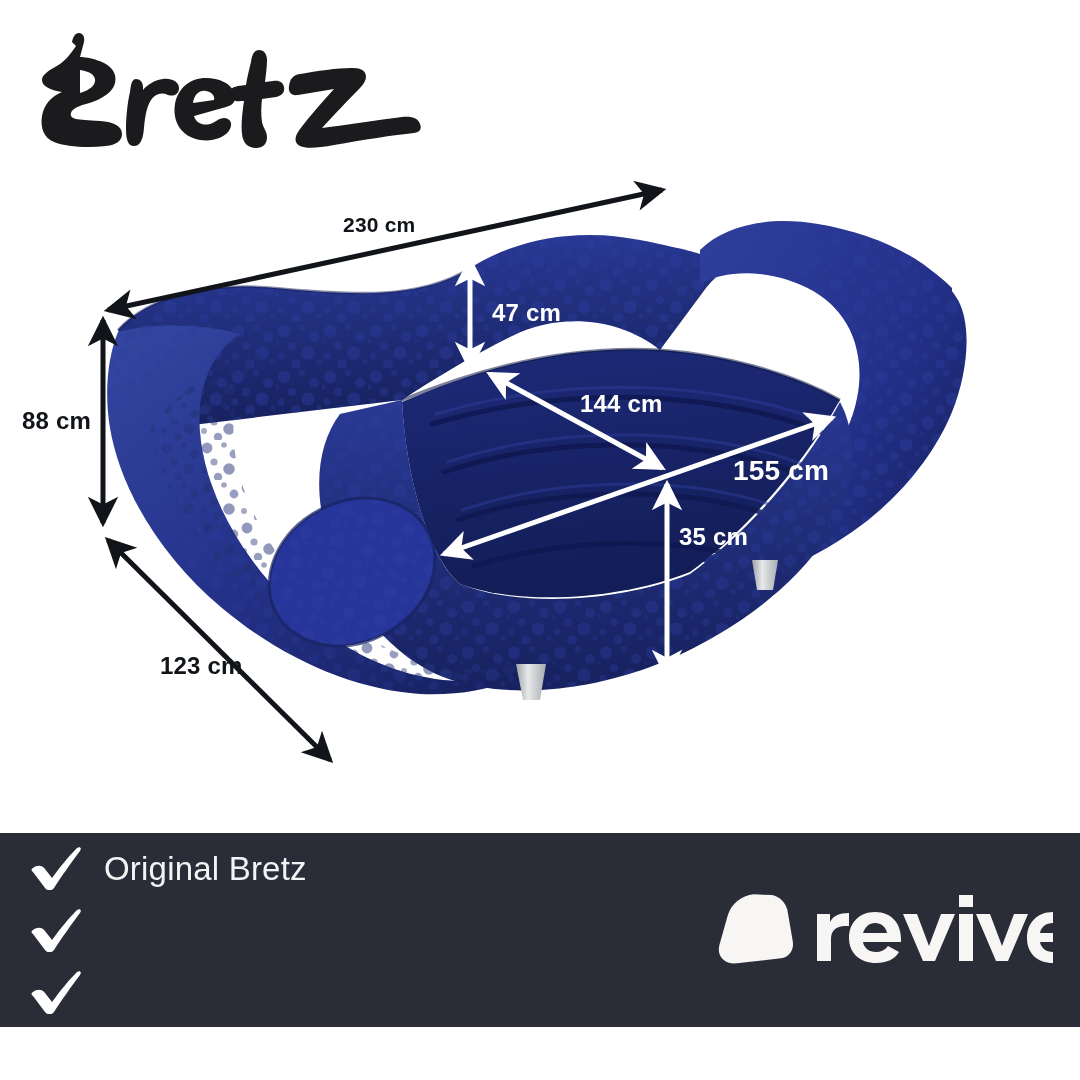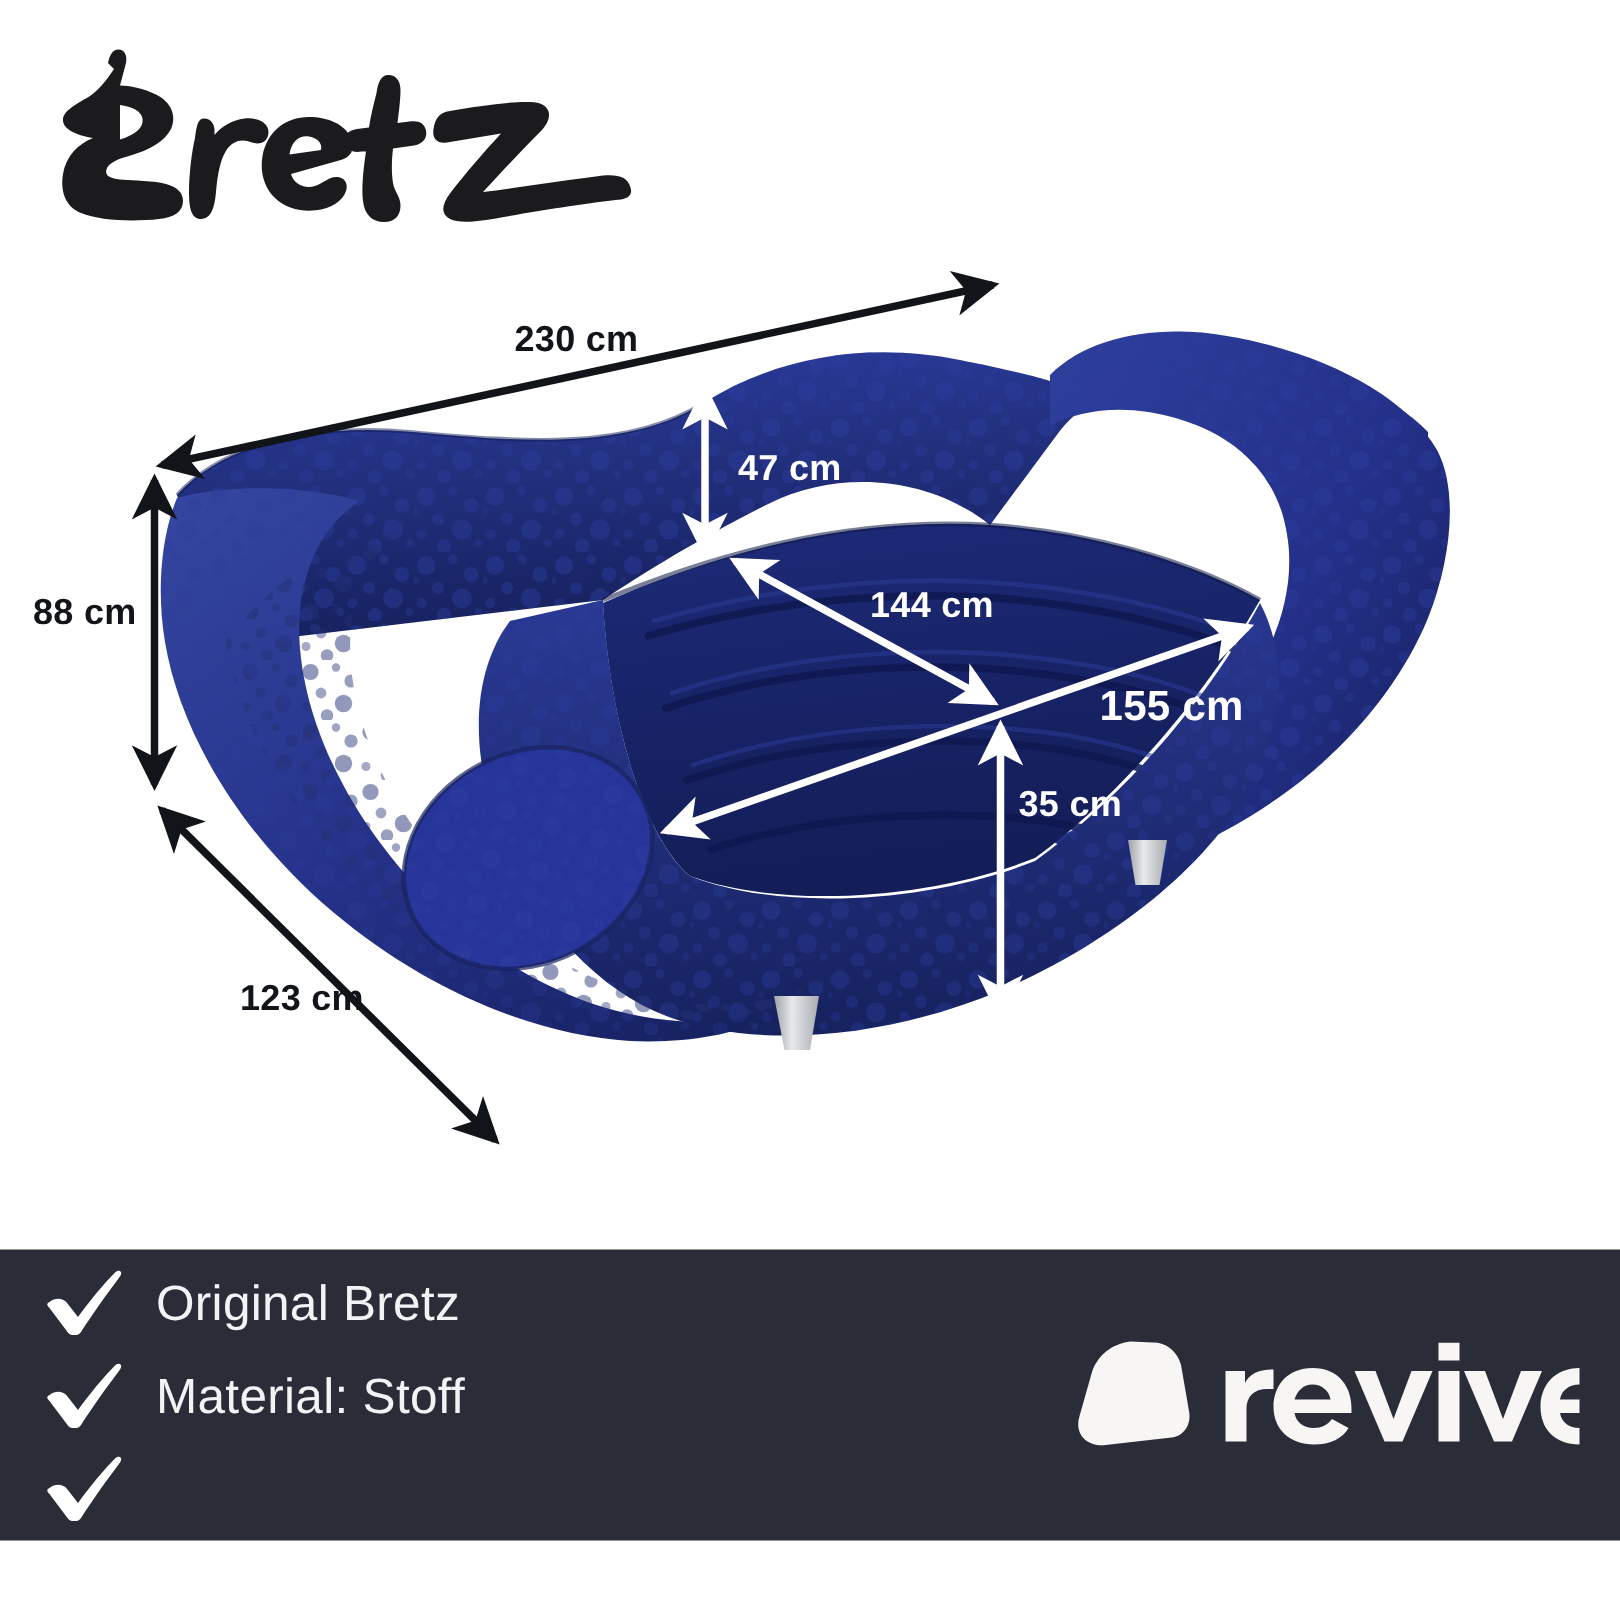--- a/index.html
+++ b/index.html
@@ -24,22 +24,22 @@
   .dim{
     position:absolute;
     font-family:"Liberation Sans", sans-serif;
     font-weight:bold;
     white-space:nowrap;
     letter-spacing:.2px;
   }
   .dim.black{color:#111418;}
   .dim.white{color:#ffffff;}
 
-  #dim-230{left:343px;top:213px;font-size:24px;}
-  #dim-88 {left:22px; top:395px;font-size:24px;}
+  #dim-230{left:343px;top:213px;font-size:21px;}
+  #dim-88 {left:22px; top:407px;font-size:24px;}
   #dim-123{left:160px;top:652px;font-size:24px;}
   #dim-47 {left:492px;top:299px;font-size:24px;}
   #dim-103{left:580px;top:390px;font-size:24px;}
   #dim-155{left:733px;top:455px;font-size:28px;}
   #dim-35 {left:679px;top:523px;font-size:24px;}
 
   
   .footer{
     position:absolute;left:0;top:833px;width:1080px;height:194px;
     background:#2a2d38;
@@ -382,21 +382,20 @@
       </div>
 
       <div class="feature-row">
         <span class="check">
           <svg viewBox="0 0 52 44" xmlns="http://www.w3.org/2000/svg">
             <path d="M3,22 C7,19 12,19 15,23 L22,32 C30,21 39,10 47,2
                      C50,0 52,2 50,5 C41,17 31,31 24,42
                      C22,45 17,45 15,42 L3,26 C1,24 1,23 3,22 Z" fill="#ffffff"></path>
           </svg>
         </span>
-        <span class="feature-label">Material: Stoff</span>
       </div>
 
       <div class="feature-row">
         <span class="check">
           <svg viewBox="0 0 52 44" xmlns="http://www.w3.org/2000/svg">
             <path d="M3,22 C7,19 12,19 15,23 L22,32 C30,21 39,10 47,2
                      C50,0 52,2 50,5 C41,17 31,31 24,42
                      C22,45 17,45 15,42 L3,26 C1,24 1,23 3,22 Z" fill="#ffffff"></path>
           </svg>
         </span>

